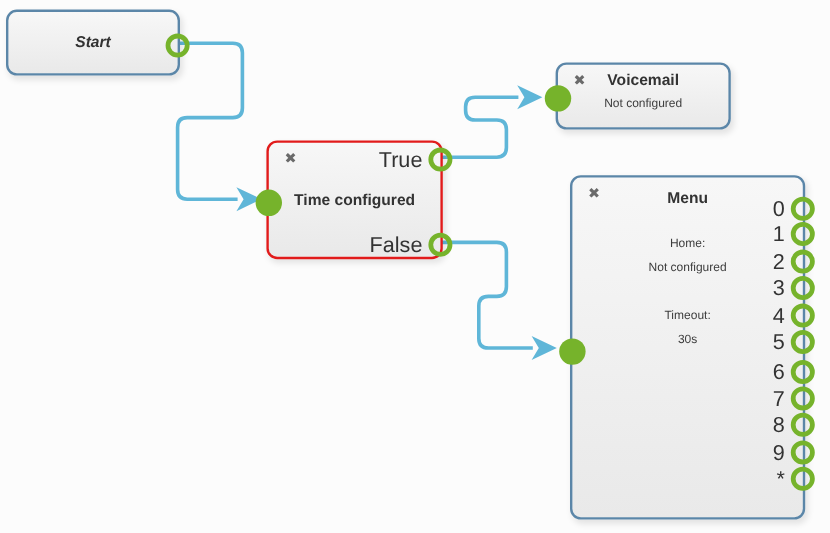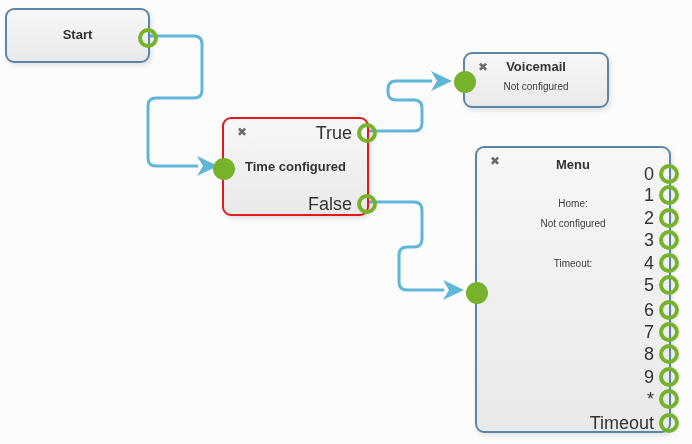--- a/index.html
+++ b/index.html
@@ -47,21 +47,21 @@
     background:#76b32b;z-index:3;
   }
   .port-row{
     position:absolute;right:-10px;height:20px;
     display:flex;align-items:center;gap:5px;z-index:3;
   }
   .port-label{font-size:18px;color:#333;line-height:20px;white-space:nowrap;}
   .single-ring{position:absolute;z-index:3;}
 
   
-  #node-start{left:5px;top:8px;width:145px;height:55px;padding-top:15px;}
+  #node-start{left:5px;top:8px;width:145px;height:55px;padding-top:15px;font-style:italic;}
   #node-time{left:222px;top:117px;width:147px;height:99px;
              display:flex;align-items:center;justify-content:center;}
   #node-voicemail{left:463px;top:52px;width:146px;height:56px;padding-top:3px;}
   #node-menu{left:475px;top:146px;width:196px;height:287px;padding-top:7px;}
   #menu-body{position:absolute;left:0;top:46px;width:100%;}
 </style>
 </head>
 <body>
 
 <div id="canvas">
@@ -107,20 +107,21 @@
 
   <div class="node" id="node-menu">
     <span class="close-icon">✖</span>
     <div class="node-title">Menu</div>
 
     <div id="menu-body">
       <div class="body-line">Home:</div>
       <div class="body-line">Not configured</div>
       <div class="body-line"></div>
       <div class="body-line">Timeout:</div>
+      <div class="body-line">30s</div>
     </div>
 
     <div class="port-row" style="top:16px;">
       <span class="port-label">0</span>
         <span class="ring"></span>
     </div>
     <div class="port-row" style="top:37px;">
       <span class="port-label">1</span>
         <span class="ring"></span>
     </div>
@@ -153,21 +154,17 @@
         <span class="ring"></span>
     </div>
     <div class="port-row" style="top:219px;">
       <span class="port-label">9</span>
         <span class="ring"></span>
     </div>
     <div class="port-row" style="top:241px;">
       <span class="port-label">*</span>
         <span class="ring"></span>
     </div>
-    <div class="port-row" style="top:265px;">
-      <span class="port-label">Timeout</span>
-        <span class="ring"></span>
-    </div>
 
     <div class="dot" style="left:-11px;top:134px;"></div>
   </div>
 
 </div>
 
 </body></html>

